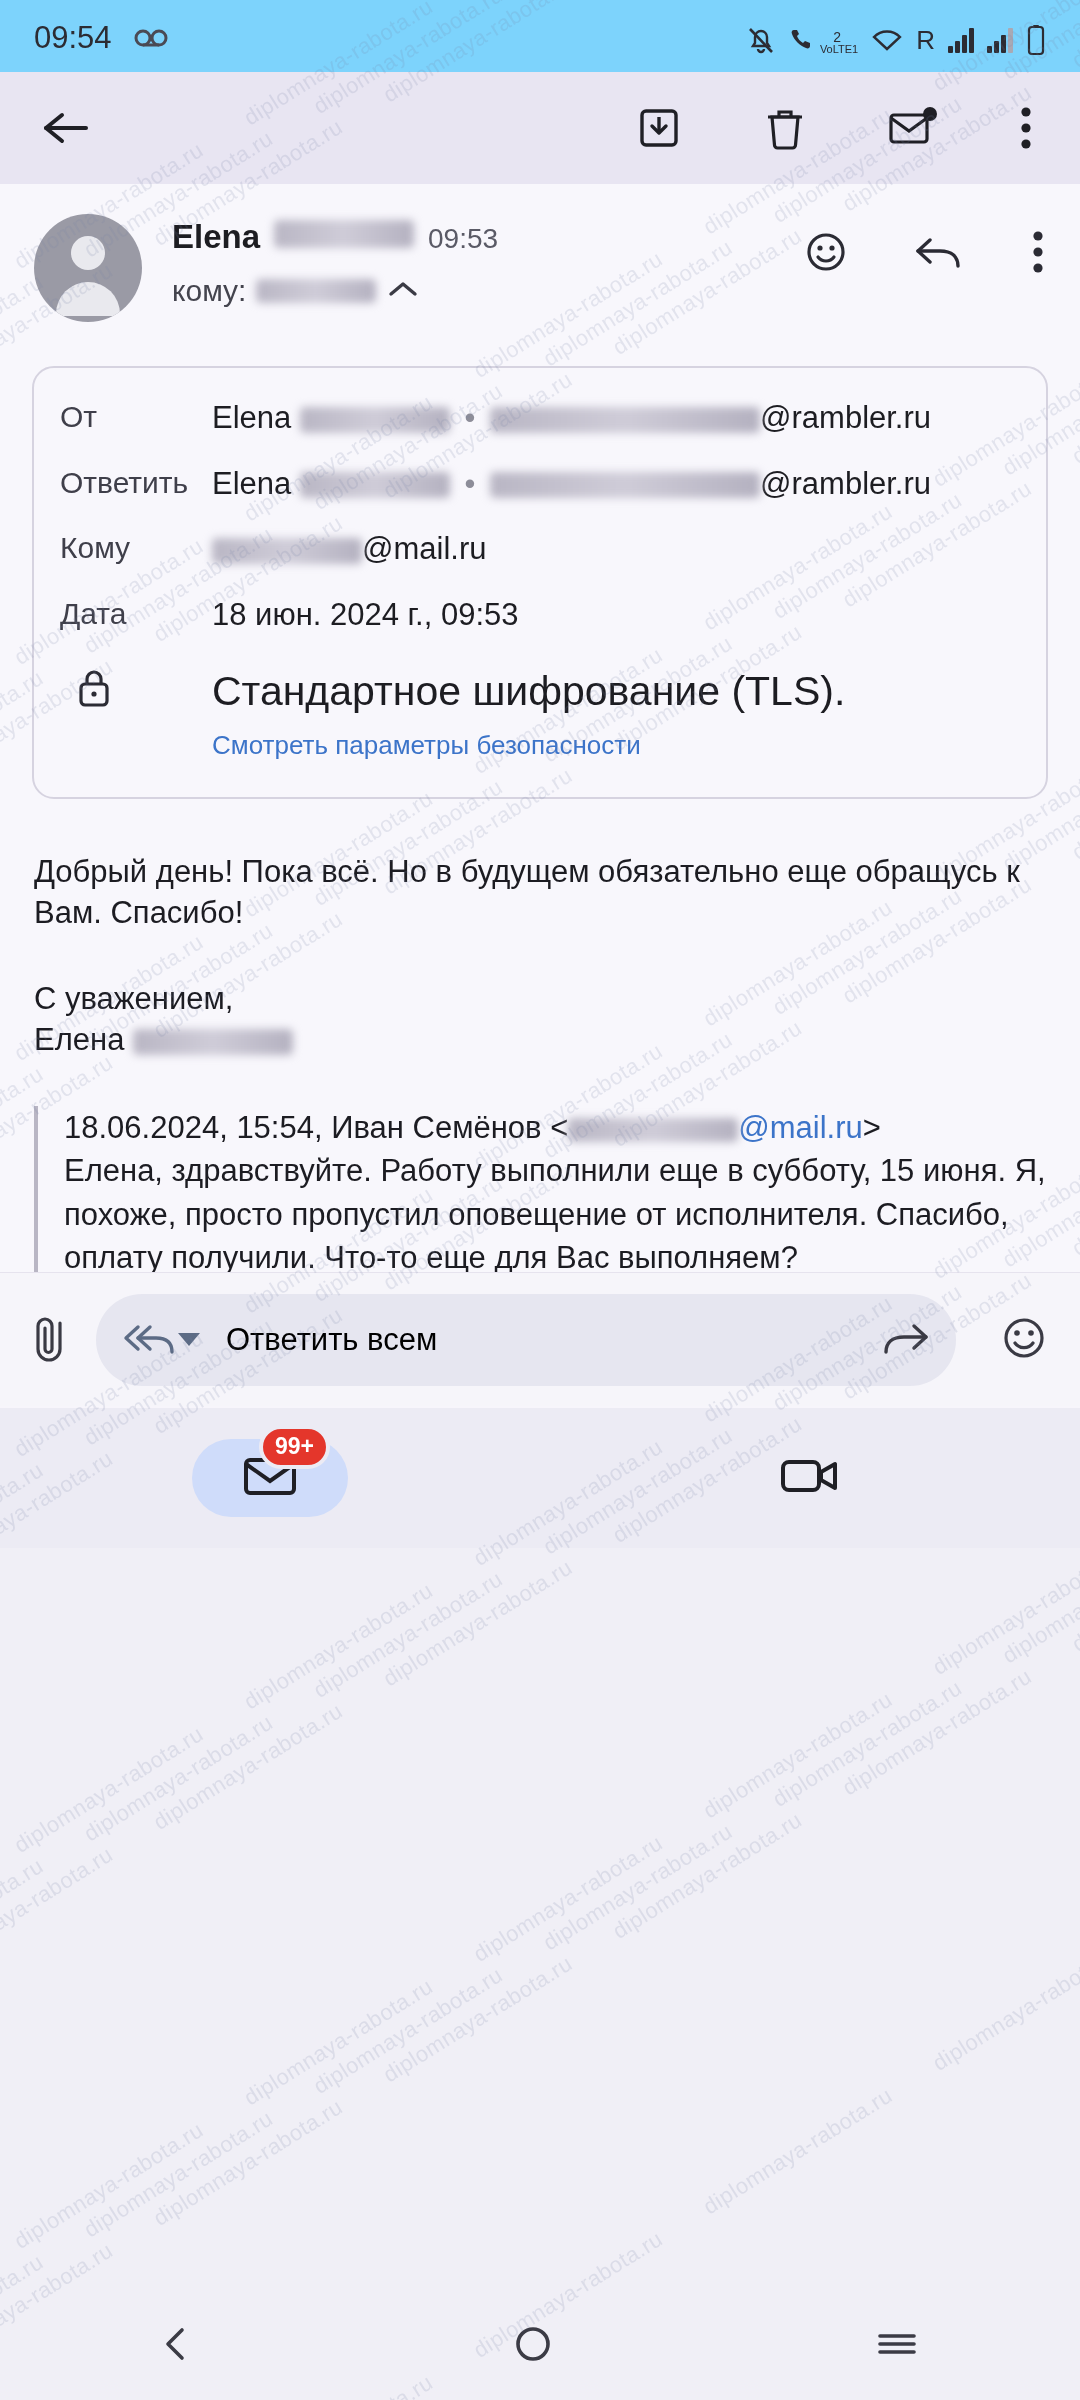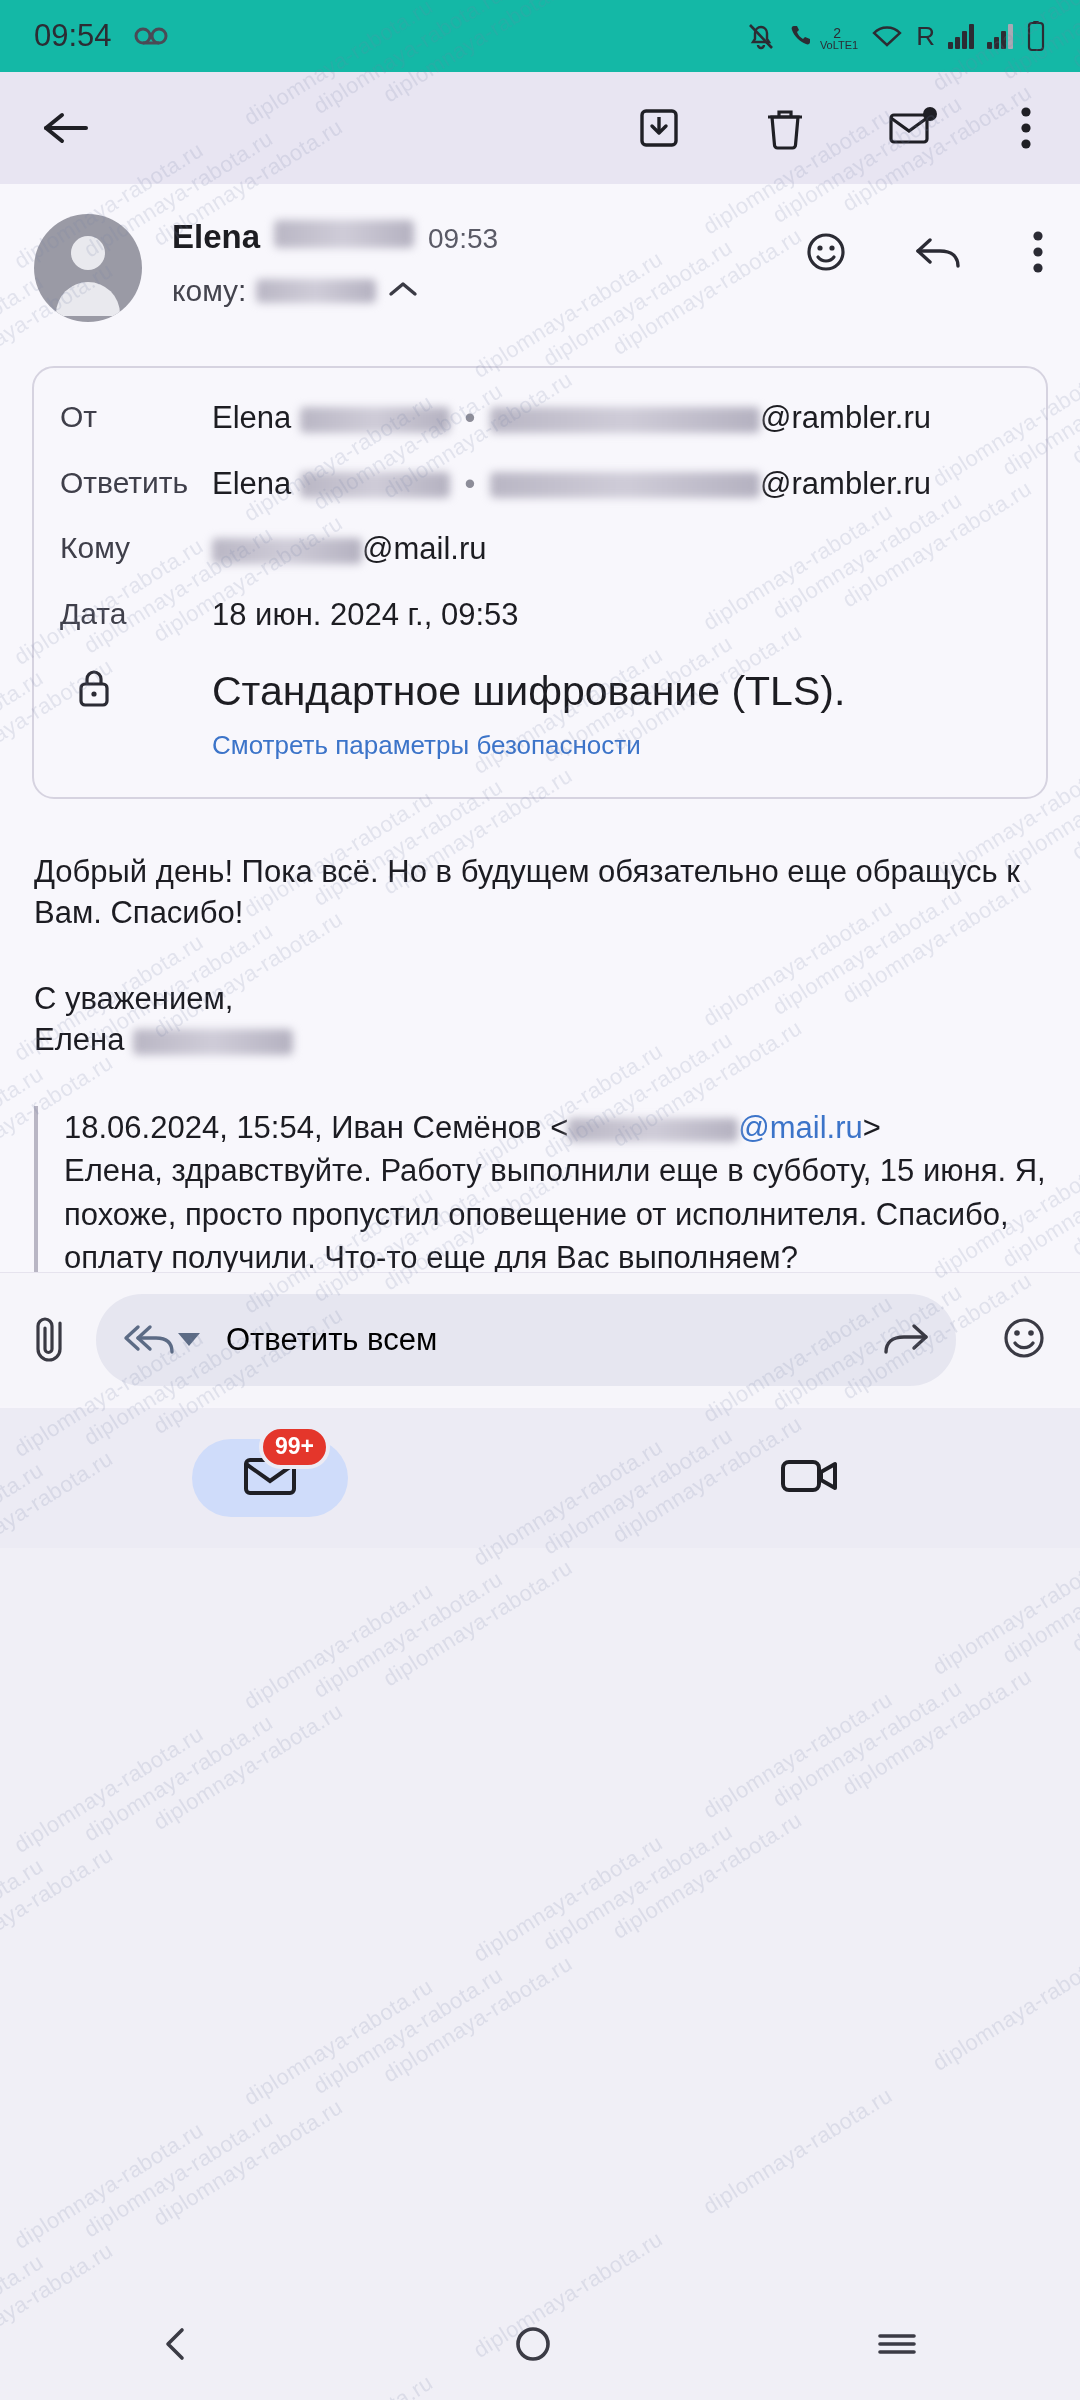--- a/index.html
+++ b/index.html
@@ -26,23 +26,23 @@
     font-size: 22px;
     letter-spacing: 0.5px;
     transform: rotate(-32deg);
     transform-origin: left top;
     font-family: "Liberation Sans", sans-serif;
   }
 
   
   .status-bar {
     height: 72px;
-    background: #14b8a6;
-    display: flex; align-items: center;
-    padding: 4px 34px;
+    background: #7dd3fc;
+    display: flex; align-items: flex-end;
+    padding: 16px 34px;
     justify-content: space-between;
     position: relative; z-index: 5;
   }
   .status-left { display: flex; align-items: center; gap: 22px; }
   .clock { font-size: 31px; color: #2c2c33; font-weight: 400; }
   .status-right { display: flex; align-items: center; gap: 13px; }
   .sicon { color: #2c2c33; display: flex; align-items: center; }
   .vol-stack { position: relative; display: flex; align-items: flex-end; }
   .vol-sup {
     font-size: 14px; line-height: 1;

